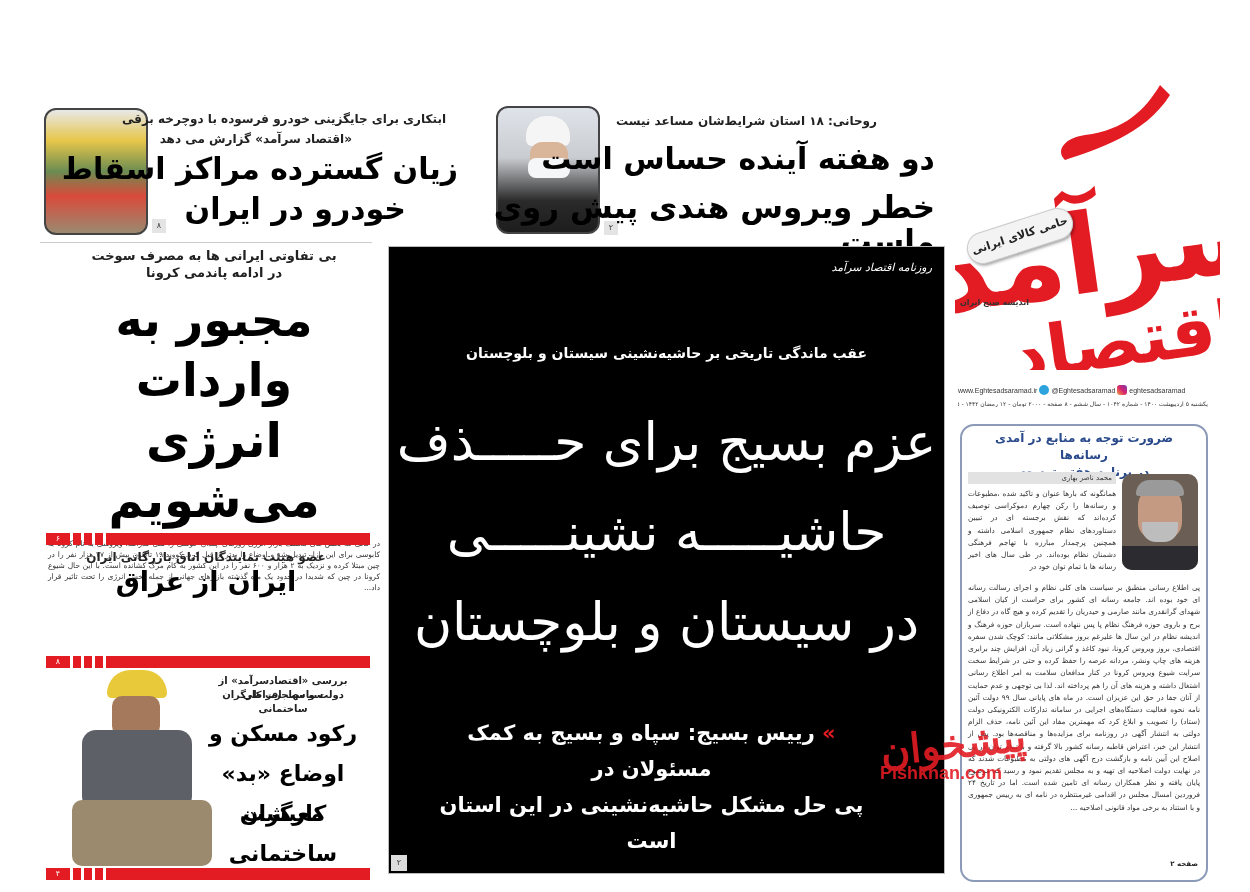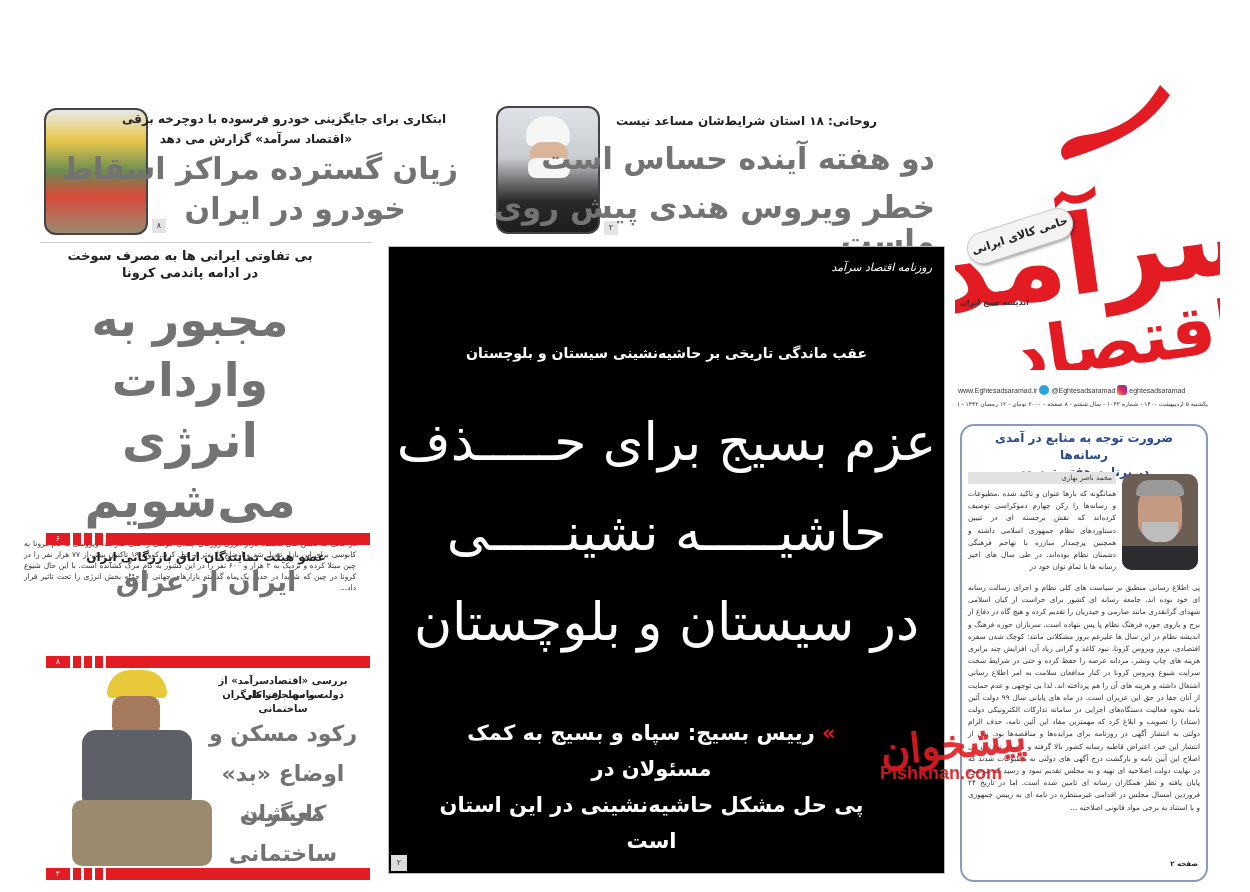--- a/index.html
+++ b/index.html
@@ -18,21 +18,21 @@
   .social-row { left: 958px; top: 384px; width: 250px; height: 12px; font-size: 7px; color: #333; direction: ltr; display: flex; align-items: center; gap: 2px; white-space: nowrap; font-family: "Liberation Sans", sans-serif; }
   .tg-icon { width: 10px; height: 10px; border-radius: 50%; background: #2ca3dc; display: inline-block; }
   .ig-icon { width: 10px; height: 10px; border-radius: 3px; background: linear-gradient(45deg,#f9a23a,#d6246e,#7b3ab2); display: inline-block; }
   .date-row { left: 958px; top: 400px; width: 250px; font-size: 6px; color: #333; white-space: nowrap; overflow: hidden; }
 
   
   .top-story-1 { left: 490px; top: 104px; width: 455px; height: 135px; }
   .photo-box { position: absolute; border: 2px solid #444; border-radius: 12px; overflow: hidden; }
   .page-badge { position: absolute; width: 14px; height: 14px; background: #e4e4e4; font-size: 8px; line-height: 14px; text-align: center; color: #333; }
   .kicker { font-size: 12px; font-weight: bold; color: #222; }
-  .headline-xl { font-weight: 900; color: #737373; line-height: 1.1; }
+  .headline-xl { font-weight: 900; color: #000000; line-height: 1.1; }
   .divider-top { left: 40px; top: 242px; width: 332px; height: 1px; background: #ccc; }
   .red-bar { position: absolute; height: 12px; display: flex; gap: 3px; direction: ltr; }
   .red-bar .seg { background: #e31b23; height: 12px; }
   .red-bar .num { width: 24px; color: #fff; font-size: 8px; text-align: center; line-height: 12px; }
   .body-text { font-size: 7.5px; line-height: 11px; color: #333; text-align: justify; }
 
   
   .black-box { left: 388px; top: 246px; width: 557px; height: 628px; background: #000; border: 1px solid #bbb; }
   .bb-brand { position: absolute; right: 12px; top: 14px; color: #fff; font-size: 11px; font-style: italic; font-family: "DejaVu Serif", serif; }
   .bb-kicker { position: absolute; left: 0; right: 0; top: 98px; color: #fff; font-size: 14px; font-weight: bold; text-align: center; }
@@ -93,21 +93,21 @@
   <div class="photo-box" style="left:4px; top:4px; width:104px; height:127px; background:linear-gradient(180deg,#e8e8e8 0%,#e7c64a 25%,#6b8c52 50%,#d94a3b 70%,#9a8a70 100%);"></div>
   <div class="page-badge" style="left:112px; top:115px;">۸</div>
   <div class="abs kicker" style="right:34px; top:8px;">ابتکاری برای جایگزینی خودرو فرسوده با دوچرخه برقی</div>
   <div class="abs kicker" style="right:128px; top:28px;">«اقتصاد سرآمد» گزارش می دهد</div>
   <div class="abs headline-xl" style="right:22px; top:48px; font-size:30px;">زیان گسترده مراکز اسقاط</div>
   <div class="abs headline-xl" style="right:74px; top:88px; font-size:30px;">خودرو در ایران</div>
 </div>
 
 <div class="abs divider-top"></div>
 
-<div class="abs" style="left:24px; top:248px; width:332px; height:300px;">
+<div class="abs" style="left:48px; top:248px; width:332px; height:300px;">
   <div class="center kicker" style="font-size:13px;">بی تفاوتی ایرانی ها به مصرف سوخت</div>
   <div class="center kicker" style="font-size:13px; margin-top:2px;">در ادامه پاندمی کرونا</div>
   <div class="center headline-xl" style="font-size:46px; margin-top:10px; line-height:60px;">مجبور به واردات</div>
   <div class="center headline-xl" style="font-size:48px; line-height:60px;">انرژی می‌شویم</div>
   <div class="body-text" style="margin-top:8px;">در حالی که بخش های مختلف بازار انرژی روزهای چندان خوشی را نمی گذرانند، ویروسی به نام کرونا به کابوسی برای این بازار تبدیل شد و اوضاع را بدتر از قبل کرد. کووید-۱۹ تاکنون بیش از ۷۷ هزار نفر را در چین مبتلا کرده و نزدیک به ۲ هزار و ۶۰۰ نفر را در این کشور به کام مرگ کشانده است. با این حال شیوع کرونا در چین که شدیدا در حدود یک ماه گذشته بازارهای جهانی از جمله بخش انرژی را تحت تاثیر قرار داد...</div>
 </div>
 <div class="red-bar" style="left:46px; top:533px; width:324px;">
   <div class="seg num">۶</div>
   <div class="seg" style="width:8px;"></div>
     <div class="seg" style="width:8px;"></div>

